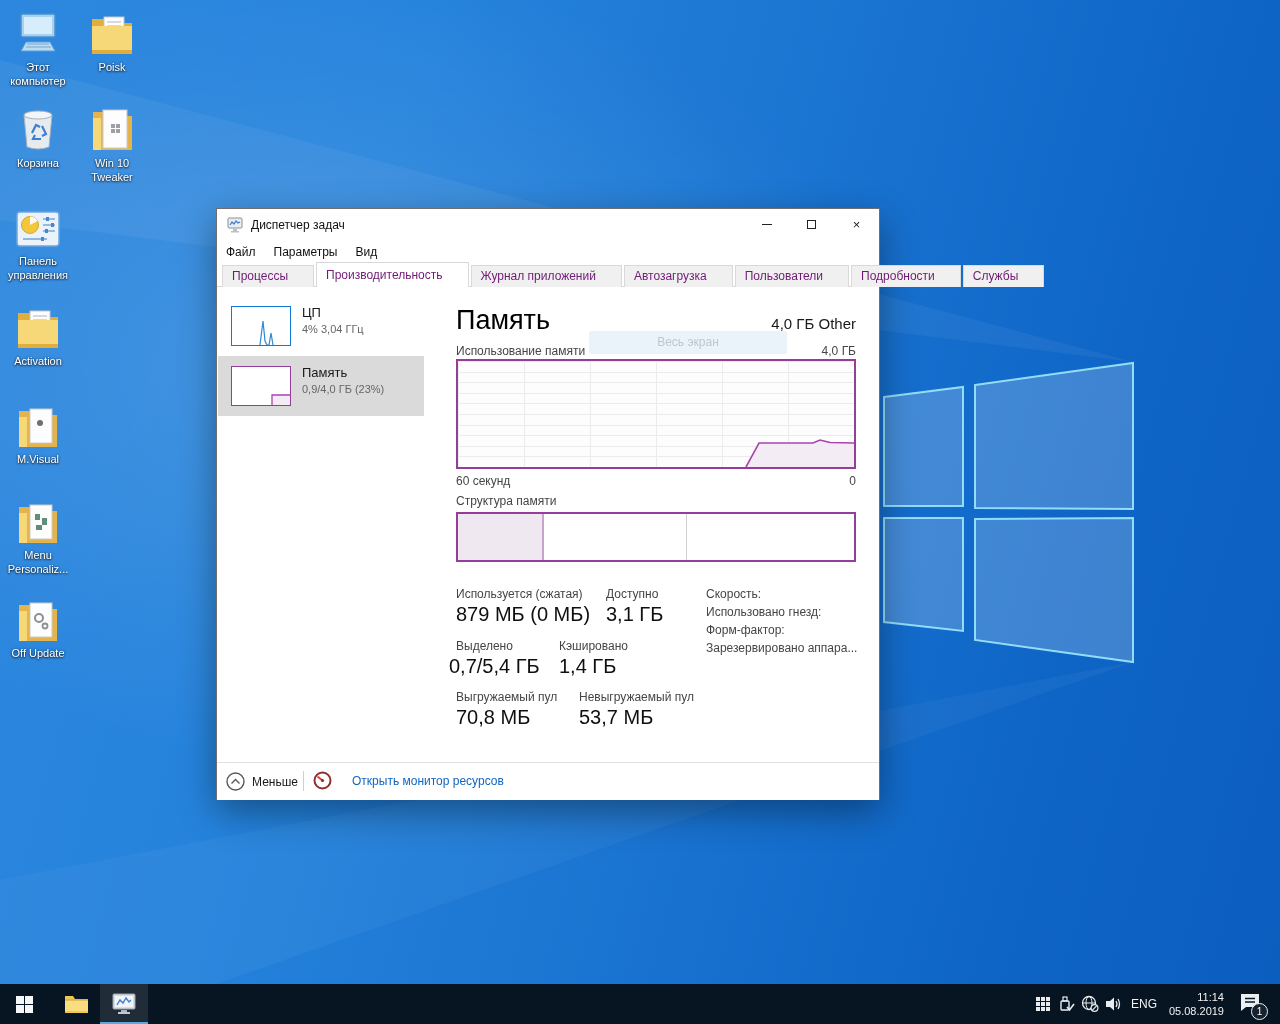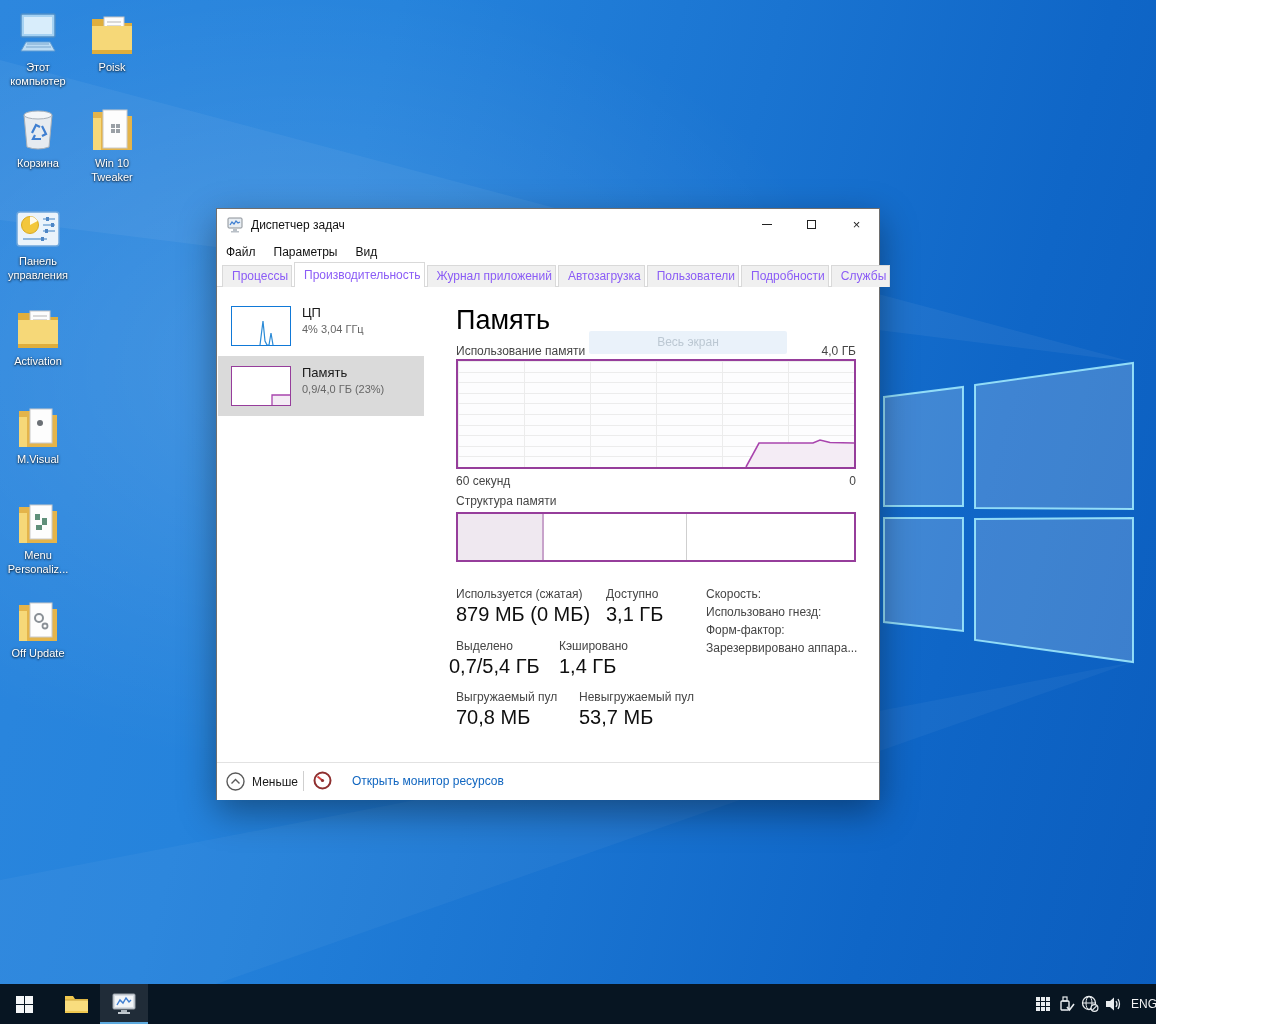--- a/index.html
+++ b/index.html
@@ -1,18 +1,18 @@
 <!DOCTYPE html>
 <html><head>
 <meta charset="utf-8">
 <style>
   * { margin:0; padding:0; box-sizing:border-box; }
   html,body { width:1280px; height:1024px; overflow:hidden; }
   body { font-family:"Liberation Sans","DejaVu Sans",sans-serif; }
-  .screen { position:relative; width:1156px; height:1024px; overflow:hidden;
+  .screen { position:relative; width:1280px; height:1024px; overflow:hidden;
     background:
       radial-gradient(ellipse 900px 640px at 26% 36%, rgba(255,255,255,0.14), rgba(255,255,255,0) 62%),
       linear-gradient(105deg,#2d87de 0%,#2583dc 28%,#1a74d1 55%,#0f66c7 78%,#0b5dbe 100%);
   }
   svg { display:block; }
 
   
   .wallpaper-art { position:absolute; left:0; top:0; width:1280px; height:1024px; pointer-events:none; }
 
   
@@ -32,22 +32,22 @@
   .glyph-min { width:10px; border-top:1px solid #222; display:block; }
   .glyph-max { width:9px; height:9px; border:1px solid #222; display:block; }
   .glyph-close { font-size:13px; color:#222; line-height:1; }
 
   .tm-menubar { position:absolute; left:0; top:32px; width:100%; height:21px; background:#fff; display:flex; align-items:center; }
   .menu-item { font-size:12px; color:#111; padding:2px 9px; }
 
   .tm-tabs { position:absolute; left:0; top:53px; width:100%; height:25px; }
   .tm-tabs .baseline { position:absolute; left:0; right:0; bottom:0; border-bottom:1px solid #d9d9d9; }
   .tab-row { position:absolute; left:5px; bottom:0; display:flex; align-items:flex-end; }
-  .tab { font-size:12px; color:#8b5cf6; background:#f0f0f0; border:1px solid #d9d9d9; border-bottom:none;
-    padding:3px 3px 4px 9px; margin-right:2px; white-space:nowrap; }
+  .tab { font-size:12px; color:#701a75; background:#f0f0f0; border:1px solid #d9d9d9; border-bottom:none;
+    padding:3px 25px 4px 9px; margin-right:2px; white-space:nowrap; }
   .tab.active { background:#fff; position:relative; padding-top:5px; padding-bottom:5px; z-index:2; }
 
   
   .sb-item { position:absolute; left:1px; width:206px; height:60px; }
   .sb-item.selected { background:#dadada; }
   .sb-mini { position:absolute; left:13px; top:10px; width:60px; height:40px; background:#fff; }
   .sb-title { position:absolute; left:84px; top:9px; font-size:13px; color:#191919; white-space:nowrap; }
   .sb-sub { position:absolute; left:84px; top:27px; font-size:11px; color:#666; white-space:nowrap; }
 
   
@@ -299,20 +299,21 @@
           <polygon points="40,38 40,28 58,28 58,38" fill="#f4ecf5"></polygon>
           <polyline points="40,38 40,28 58,28" fill="none" stroke="#a844ad" stroke-width="1.3"></polyline>
         </svg>
       </span>
       <span class="sb-title">Память</span>
       <span class="sb-sub">0,9/4,0 ГБ (23%)</span>
     </div>
 
 
     <div class="mp-title">Память</div>
+    <div class="mp-cap">4,0 ГБ Other</div>
     <div class="ghost-tip">Весь экран</div>
 
     <div class="mp-row2l">Использование памяти</div>
     <div class="mp-row2r">4,0 ГБ</div>
 
     <div class="graph1">
       <span class="grid"></span>
       <svg viewBox="0 0 396 106" preserveAspectRatio="none">
         <polygon points="288,106 301,82 355,82 362,79 372,81.5 396,82 396,106" fill="#f4ecf5"></polygon>
         <polyline points="288,106 301,82 355,82 362,79 372,81.5 396,82" fill="none" stroke="#a844ad" stroke-width="1.6"></polyline>

